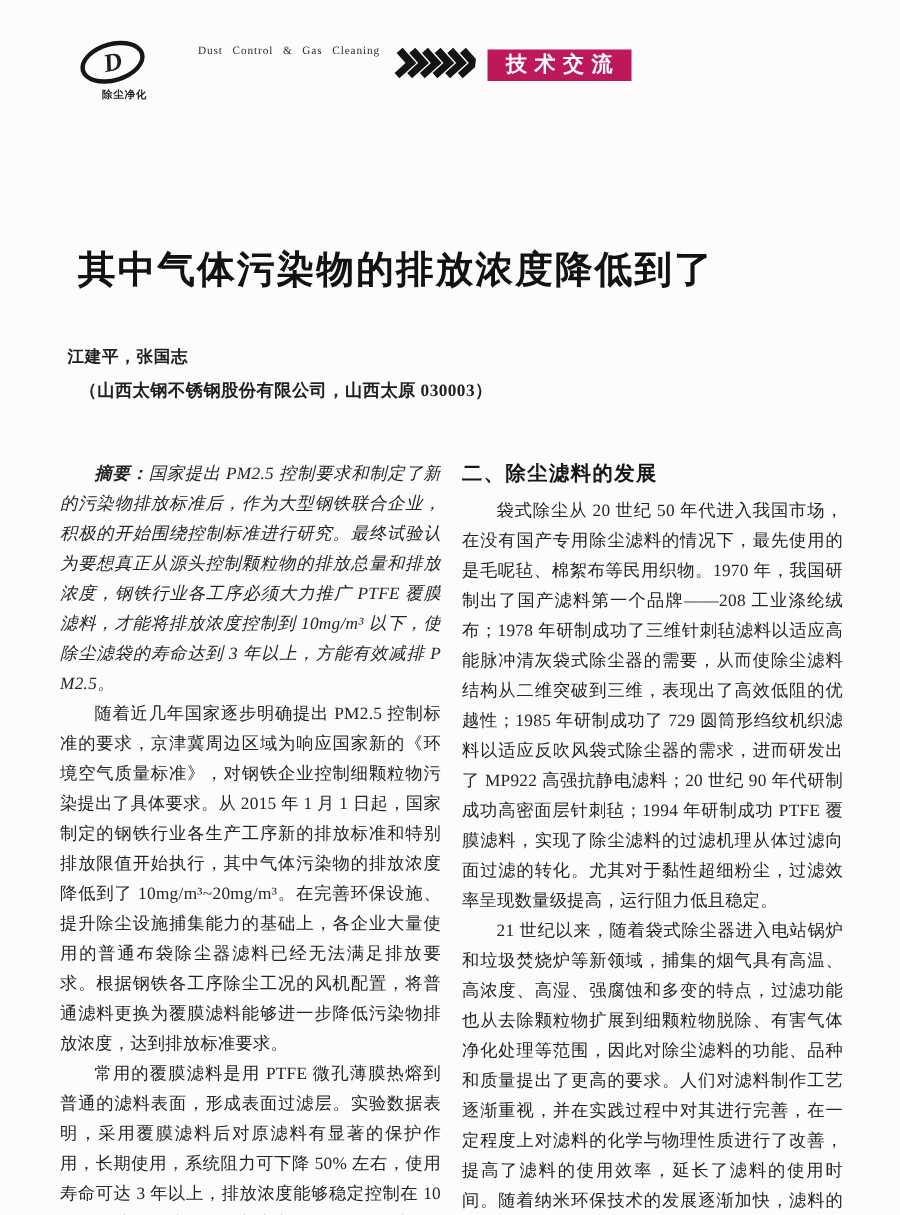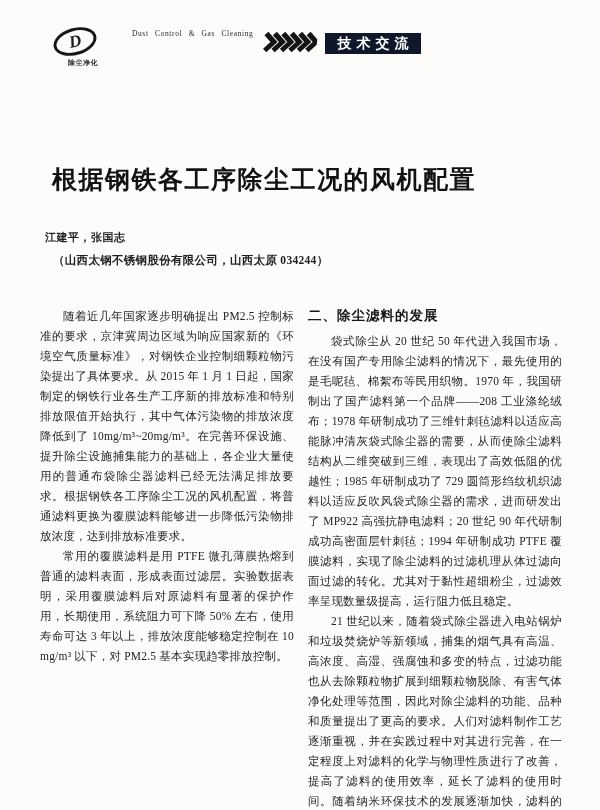--- a/index.html
+++ b/index.html
@@ -48,21 +48,21 @@
     font-size: 18px; font-weight: bold; font-style: italic;
     letter-spacing: 1.5px; white-space: nowrap;
   }
   .logo-en {
     font-size: 7.5px; letter-spacing: 0.6px; word-spacing: 4px;
     margin-top: 3px; color: #2a2a2a; white-space: nowrap; padding-left: 26px;
   }
   .chevrons { margin-left: 10px; margin-top: 7px; }
   .badge {
     margin-left: 8px; margin-top: 9px;
-    background: #0f172a; color: #ffffff;
+    background: #be185d; color: #ffffff;
     font-size: 14px; font-weight: bold;
     letter-spacing: 5px;
     padding: 3px 8px 3px 12px;
     line-height: 1.1;
     white-space: nowrap;
   }
 
   
   .article-title {
     position: absolute;
@@ -143,27 +143,28 @@
           <path d="M23 3 L33 13 L23 23"></path>
           <path d="M33 3 L43 13 L33 23"></path>
           <path d="M43 3 L53 13 L43 23"></path>
           <path d="M53 3 L63 13 L53 23"></path>
         </g>
       </svg>
     </div>
     <div class="badge">技术交流</div>
   </div>
 
-  <h1 class="article-title">根据钢铁各工序除尘工况的风机配置</h1>
+  <h1 class="article-title">其中气体污染物的排放浓度降低到了</h1>
   <div class="authors">江建平，张国志</div>
-  <div class="affiliation">（山西太钢不锈钢股份有限公司，山西太原 034244）</div>
+  <div class="affiliation">（山西太钢不锈钢股份有限公司，山西太原 030003）</div>
 
   <div class="columns">
 
     <div class="col col-left">
+      <p class="abstract-para"><span class="abstract-label">摘要：</span><span>国家提出 PM2.5 控制要求和制定了新的污染物排放标准后，作为大型钢铁联合企业，积极的开始围绕控制标准进行研究。最终试验认为要想真正从源头控制颗粒物的排放总量和排放浓度，钢铁行业各工序必须大力推广 PTFE 覆膜滤料，才能将排放浓度控制到 10mg/m³ 以下，使除尘滤袋的寿命达到 3 年以上，方能有效减排 PM2.5。</span></p>
       <p>随着近几年国家逐步明确提出 PM2.5 控制标准的要求，京津冀周边区域为响应国家新的《环境空气质量标准》，对钢铁企业控制细颗粒物污染提出了具体要求。从 2015 年 1 月 1 日起，国家制定的钢铁行业各生产工序新的排放标准和特别排放限值开始执行，其中气体污染物的排放浓度降低到了 10mg/m³~20mg/m³。在完善环保设施、提升除尘设施捕集能力的基础上，各企业大量使用的普通布袋除尘器滤料已经无法满足排放要求。根据钢铁各工序除尘工况的风机配置，将普通滤料更换为覆膜滤料能够进一步降低污染物排放浓度，达到排放标准要求。</p>
       <p>常用的覆膜滤料是用 PTFE 微孔薄膜热熔到普通的滤料表面，形成表面过滤层。实验数据表明，采用覆膜滤料后对原滤料有显著的保护作用，长期使用，系统阻力可下降 50% 左右，使用寿命可达 3 年以上，排放浓度能够稳定控制在 10mg/m³ 以下，对 PM2.5 基本实现趋零排放控制。</p>
     </div>
 
     <div class="col col-right">
       <h2>二、除尘滤料的发展</h2>
       <p>袋式除尘从 20 世纪 50 年代进入我国市场，在没有国产专用除尘滤料的情况下，最先使用的是毛呢毡、棉絮布等民用织物。1970 年，我国研制出了国产滤料第一个品牌——208 工业涤纶绒布；1978 年研制成功了三维针刺毡滤料以适应高能脉冲清灰袋式除尘器的需要，从而使除尘滤料结构从二维突破到三维，表现出了高效低阻的优越性；1985 年研制成功了 729 圆筒形绉纹机织滤料以适应反吹风袋式除尘器的需求，进而研发出了 MP922 高强抗静电滤料；20 世纪 90 年代研制成功高密面层针刺毡；1994 年研制成功 PTFE 覆膜滤料，实现了除尘滤料的过滤机理从体过滤向面过滤的转化。尤其对于黏性超细粉尘，过滤效率呈现数量级提高，运行阻力低且稳定。</p>
       <p>21 世纪以来，随着袋式除尘器进入电站锅炉和垃圾焚烧炉等新领域，捕集的烟气具有高温、高浓度、高湿、强腐蚀和多变的特点，过滤功能也从去除颗粒物扩展到细颗粒物脱除、有害气体净化处理等范围，因此对除尘滤料的功能、品种和质量提出了更高的要求。人们对滤料制作工艺逐渐重视，并在实践过程中对其进行完善，在一定程度上对滤料的化学与物理性质进行了改善，提高了滤料的使用效率，延长了滤料的使用时间。随着纳米环保技术的发展逐渐加快，滤料的制作中也逐渐融入纳米技术，通过纳米催化剂气流成网的技术来分解有害、废弃的气体。</p>
 
     </div>

